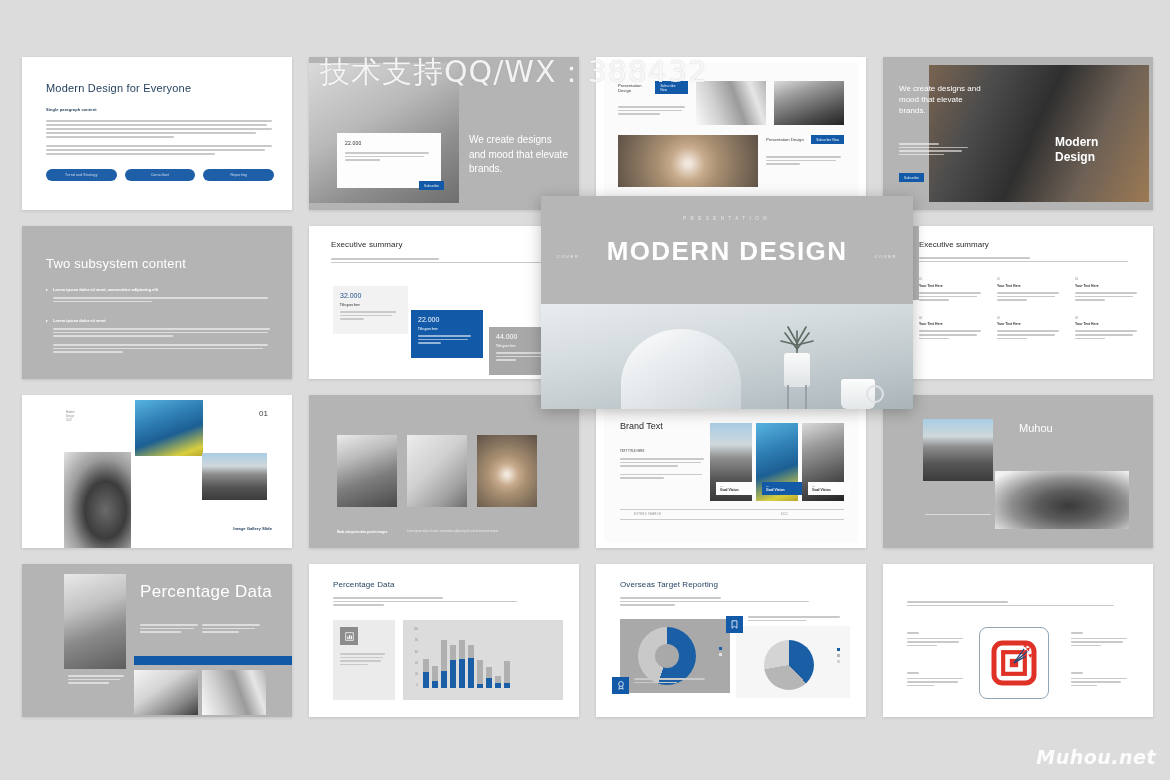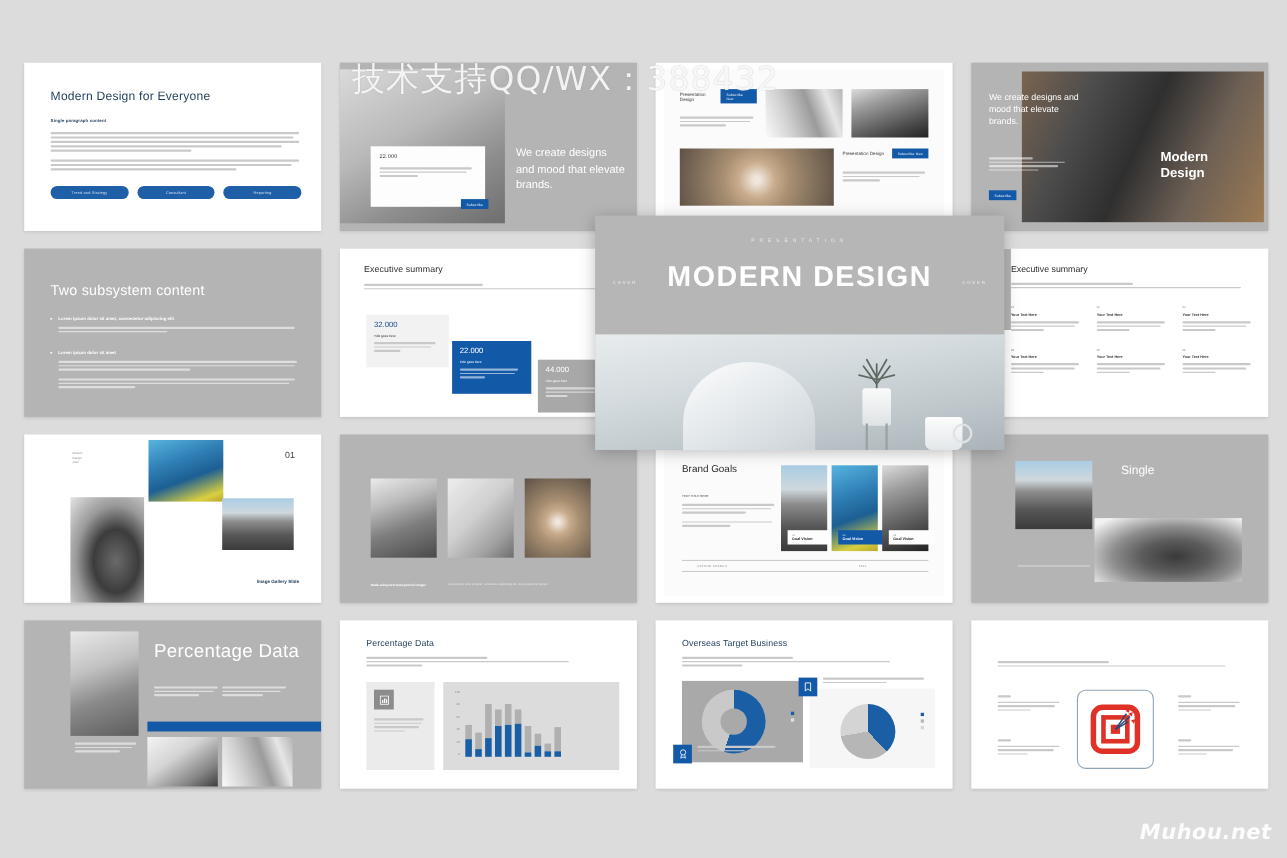--- a/index.html
+++ b/index.html
@@ -394,21 +394,21 @@
       <div style="font-size:2.8px;color:#fff;font-weight:700;">Mada subsystem data generic images</div>
     </div>
     <div style="position:absolute;left:98px;bottom:14px;width:130px;">
       <div class="tiny-w">Lorem ipsum dolor sit amet, consectetur adipiscing elit, sed do eiusmod tempor</div>
     </div>
   </div>
 
   <div class="slide">
     <div class="inner flat"></div>
     <div style="position:absolute;left:24px;top:26px;width:88px;">
-      <div style="font-size:9px;color:#2b2b2b;">Brand Goals</div>
+      <div style="font-size:9px;color:#2b2b2b;">Brand Text</div>
       <div style="font-size:2.8px;color:#777;font-weight:700;margin-top:18px;">TEXT TITLE HERE</div>
       <div style="margin-top:5px;">
         <div class="blurline s" style="width:96%"></div>
           <div class="blurline s" style="width:92%"></div>
           <div class="blurline s" style="width:66%"></div>
         <div style="height:5px"></div>
         <div class="blurline s" style="width:93%"></div>
           <div class="blurline s" style="width:50%"></div>
       </div>
     </div>
@@ -441,21 +441,21 @@
     </div>
   </div>
 
   <div class="slide gray">
     <div class="ph ph-arch" style="position:absolute;left:40px;top:24px;width:70px;height:62px;"></div>
     <div style="position:absolute;left:116px;top:30px;">
       <div class="tiny-w"></div>
       <div class="tiny-w"></div>
       <div class="tiny-w"></div>
     </div>
-    <div class="h-white" style="position:absolute;left:136px;top:26px;width:120px;font-size:11px;line-height:1.35;">Single</div>
+    <div class="h-white" style="position:absolute;left:136px;top:26px;width:120px;font-size:11px;line-height:1.35;">Muhou</div>
     <div class="ph ph-hex" style="position:absolute;left:112px;top:76px;width:134px;height:58px;"></div>
     <div style="position:absolute;left:42px;bottom:30px;display:flex;align-items:center;gap:10px;border-top:1px solid rgba(255,255,255,.5);padding-top:3px;width:66px;">
       <div style="font-size:2.8px;color:#f0f0f0;"></div>
       <div style="font-size:2.8px;color:#f0f0f0;text-decoration:underline;"></div>
     </div>
   </div>
 
   <div class="slide gray">
     <div class="ph ph-sofa" style="position:absolute;left:42px;top:10px;width:62px;height:95px;"></div>
     <div class="h-white" style="position:absolute;left:118px;top:18px;font-size:17px;letter-spacing:.3px;">Percentage Data</div>
@@ -570,21 +570,21 @@
               <div class="bar-bot" style="height:8%"></div>
             </div>
         </div>
       </div>
     </div>
   </div>
 
   <div class="slide">
     <div class="inner"></div>
     <div style="position:absolute;left:24px;top:16px;right:16px;">
-      <div class="h-navy" style="font-size:8px;">Overseas Target Business</div>
+      <div class="h-navy" style="font-size:8px;">Overseas Target Reporting</div>
       <div style="margin-top:8px;">
         <div class="blurline s" style="width:44%"></div>
           <div class="blurline s" style="width:82%"></div>
           <div class="blurline s" style="width:24%"></div>
       </div>
     </div>
 
     <div style="position:absolute;left:24px;top:55px;width:110px;height:74px;background:#a9a9a9;">
       <div style="position:absolute;left:18px;top:8px;width:58px;height:58px;border-radius:50%;
                   background:conic-gradient(#1a5fa5 0deg 198deg,#c9c9c9 198deg 360deg);">

